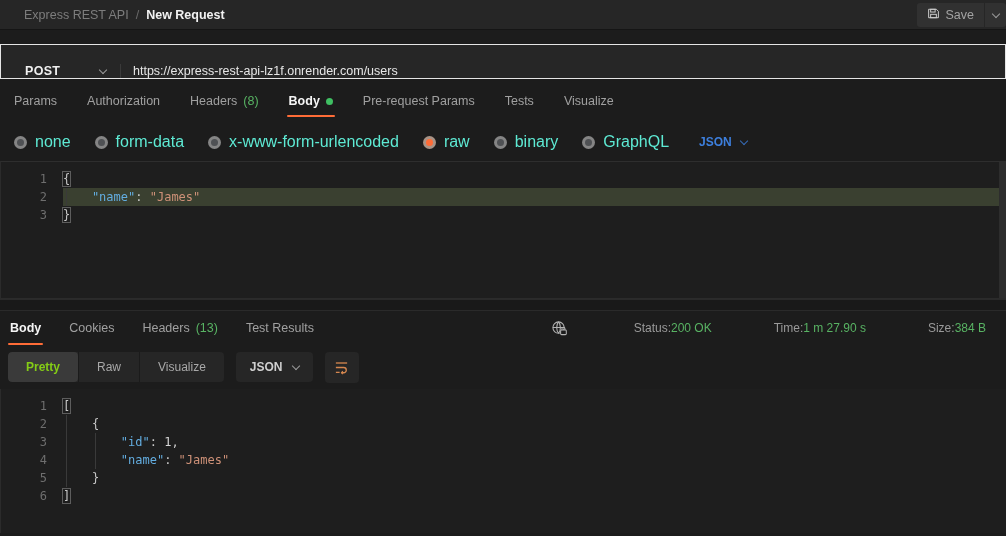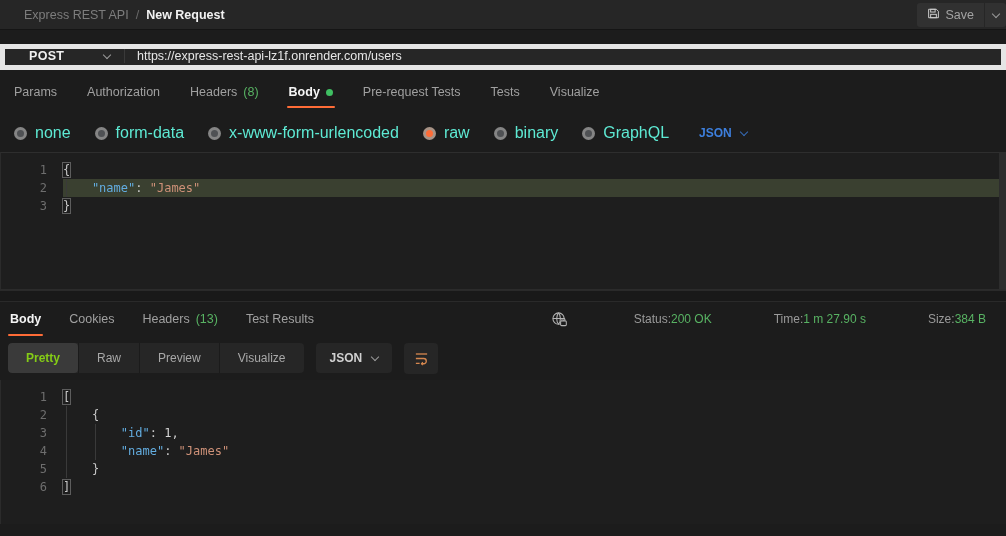--- a/index.html
+++ b/index.html
@@ -17,22 +17,22 @@
     border:none; color:#a3a3a3; font-size:12.5px; padding:4px 10px;
     border-radius:3px 0 0 3px; font-family:inherit; cursor:pointer; }
   .save-split { background:#313131; border:none; border-left:1px solid #262626;
     width:22px; height:24px; border-radius:0 3px 3px 0; display:flex;
     align-items:center; justify-content:center; cursor:pointer; }
   .chev { width:6px; height:6px; border-right:1.5px solid #9a9a9a;
     border-bottom:1.5px solid #9a9a9a; transform:rotate(45deg); display:inline-block; margin-top:-3px; }
 
   
   .gap { height:14px; background:#1c1c1c; }
-  .urlbar { height:26px; background:#262626; border:5px solid #e5e5e5;
-    display:flex; align-items:flex-start; }
+  .urlbar { height:35px; background:#262626; border:1px solid #e5e5e5;
+    display:flex; align-items:flex-end; }
   .method { width:120px; display:flex; align-items:center; justify-content:space-between;
     padding:0 14px 0 24px; border-right:1px solid #3a3a3a; cursor:pointer; }
   .method-label { color:#f0f0f0; font-weight:bold; font-size:12.5px; letter-spacing:.3px; }
   .url-input { flex:1; background:transparent; border:none; color:#e6e6e6;
     font-size:12.5px; padding:0 12px; outline:none; font-family:inherit; }
 
   
   .req-tabs { height:44px; display:flex; align-items:center; gap:26px; padding:0 12px; }
   .tab { position:relative; font-size:12.5px; color:#a0a0a0; cursor:pointer;
     display:flex; align-items:center; gap:6px; padding:13px 2px; }
@@ -139,21 +139,21 @@
     </div>
     <div class="tab">
       <span class="tab-label">Headers</span>
       <span class="tab-count">(8)</span>
     </div>
     <div class="tab active">
       <span class="tab-label">Body</span>
       <span class="tab-dot"></span>
     </div>
     <div class="tab">
-      <span class="tab-label">Pre-request Tests</span>
+      <span class="tab-label">Pre-request Params</span>
     </div>
     <div class="tab">
       <span class="tab-label">Tests</span>
     </div>
     <div class="tab">
       <span class="tab-label">Visualize</span>
     </div>
   </div>
 
 <div class="modes">
@@ -247,21 +247,20 @@
       <span class="meta-label">Size:</span>
       <span class="meta-value">384 B</span>
     </span>
   </div>
 </div>
 
 <div class="views-row">
   <div class="segmented">
       <div class="seg active">Pretty</div>
       <div class="seg">Raw</div>
-      <div class="seg">Preview</div>
       <div class="seg">Visualize</div>
     </div>
   <div class="lang-btn">
     <span>JSON</span>
     <span class="chev"></span>
   </div>
   <div class="wrap-btn">
     <svg width="15" height="15" viewBox="0 0 16 16" fill="none" stroke="#d6874f" stroke-width="1.4">
       <path d="M2 3.2h12"></path>
       <path d="M2 8h8.3a2.8 2.8 0 0 1 0 5.6H8"></path>

